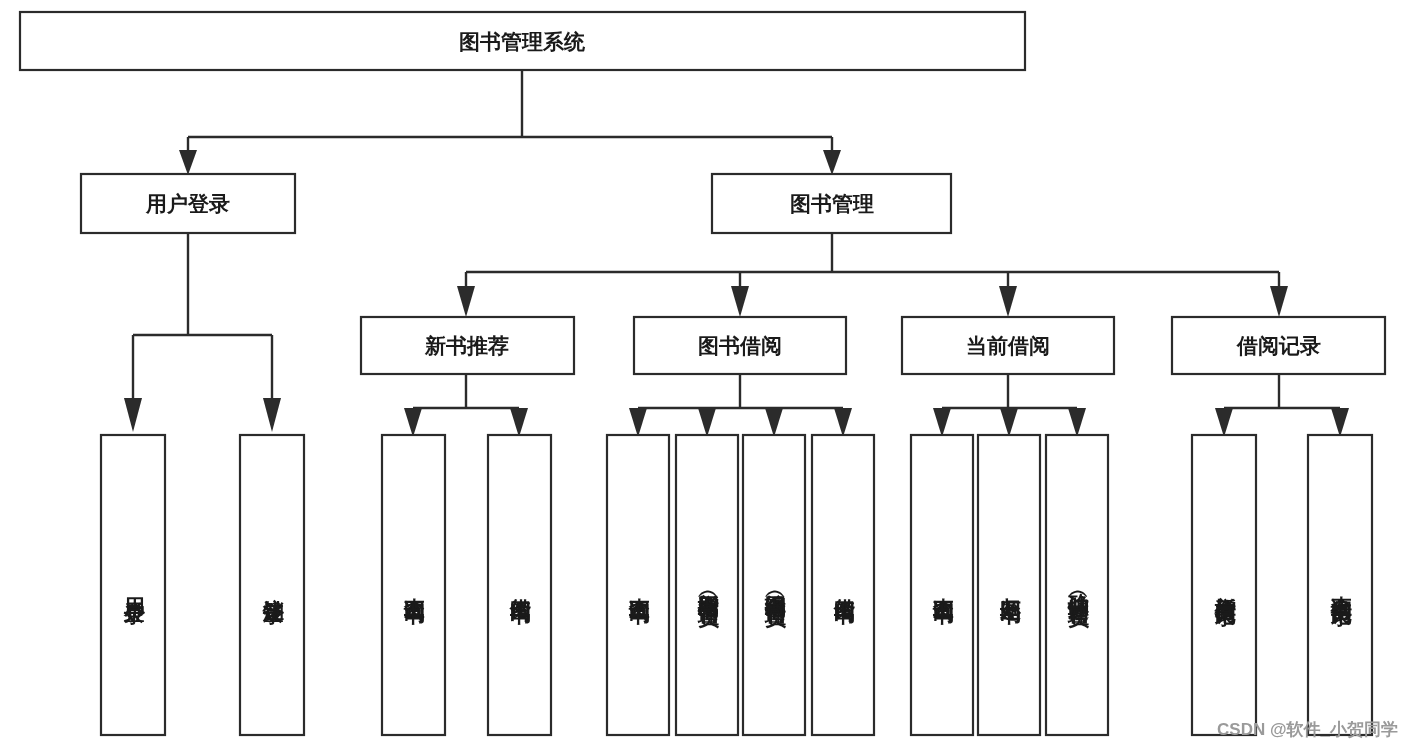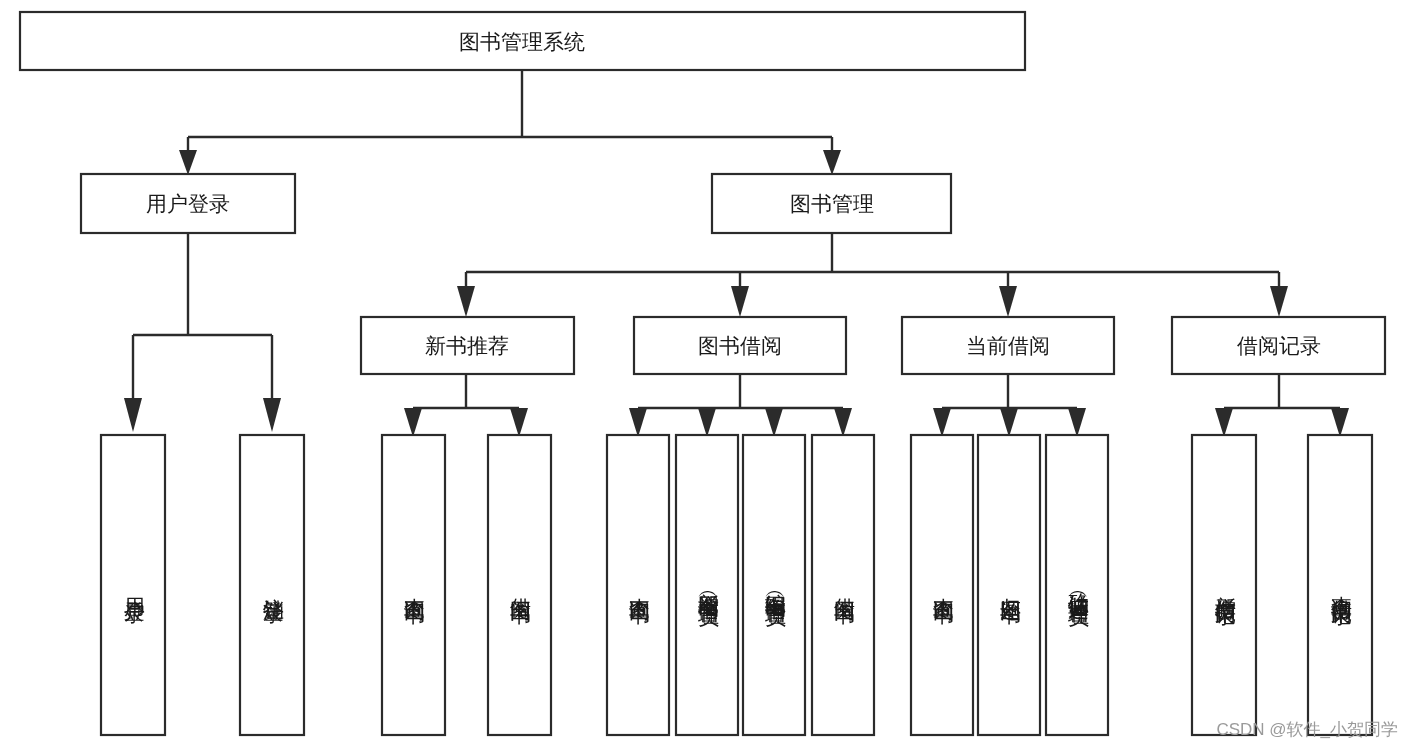--- a/index.html
+++ b/index.html
@@ -10,20 +10,21 @@
   }
   body {
     font-family: "Liberation Sans", "DejaVu Sans", sans-serif;
   }
   #diagram-root {
     position: relative;
     width: 1405px;
     height: 747px;
     background: #ffffff;
     overflow: hidden;
+    font-weight: bold;
   }
   svg#flow-svg {
     position: absolute;
     left: 0;
     top: 0;
     width: 1405px;
     height: 747px;
     display: block;
   }
   .node-rect {

